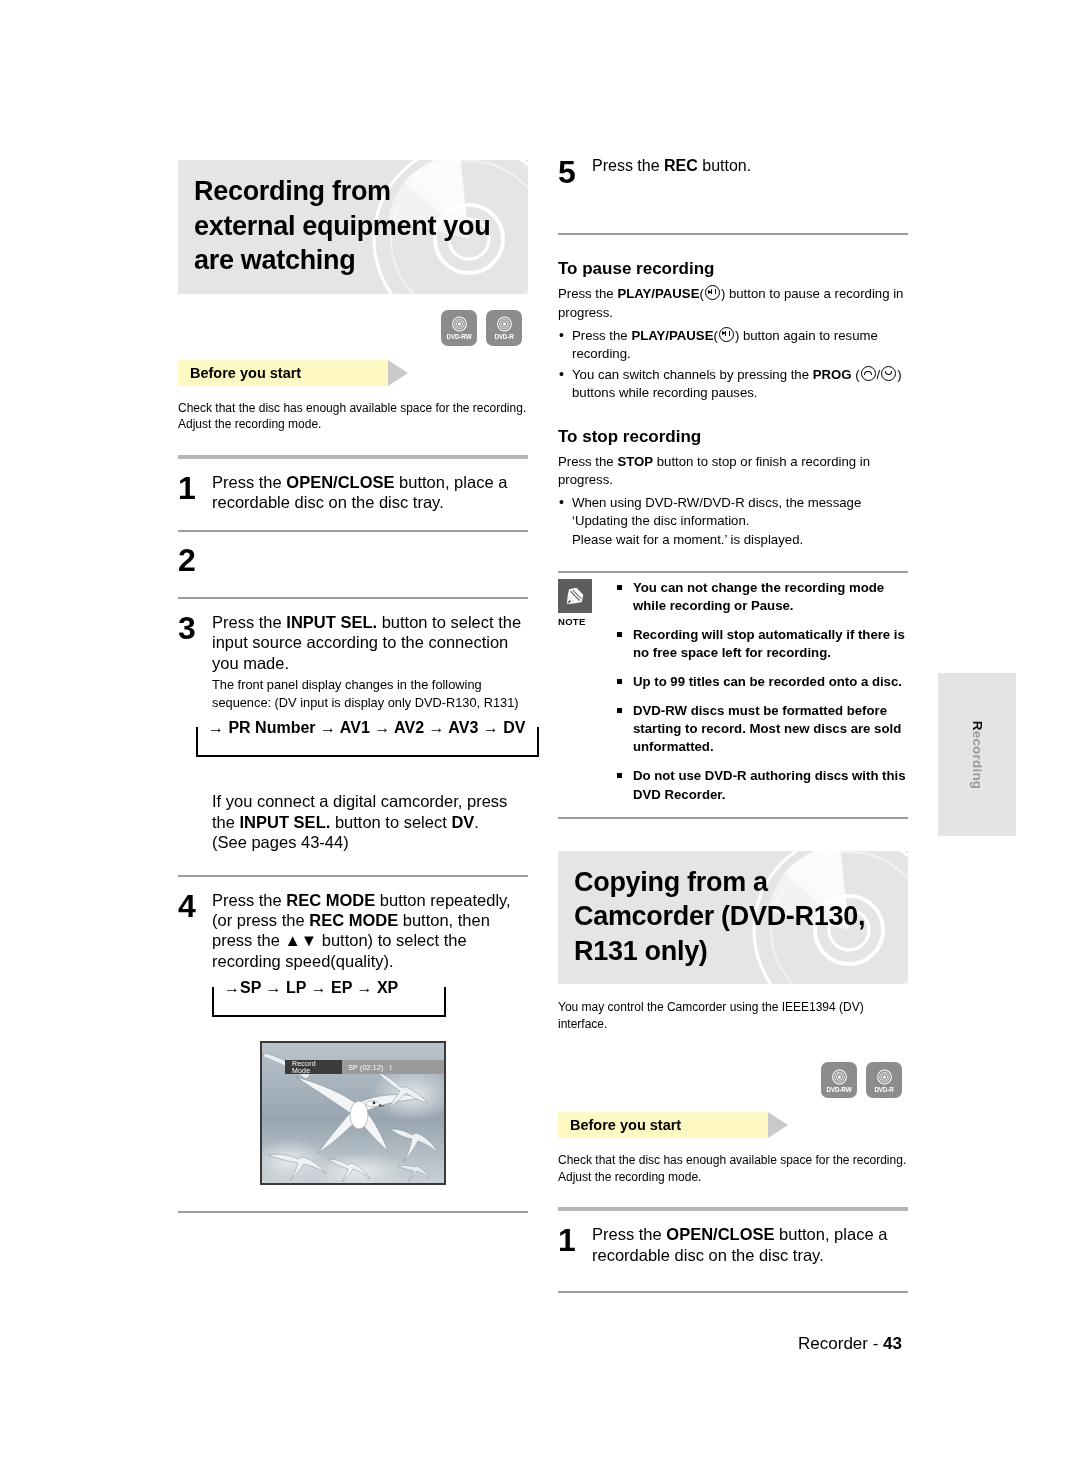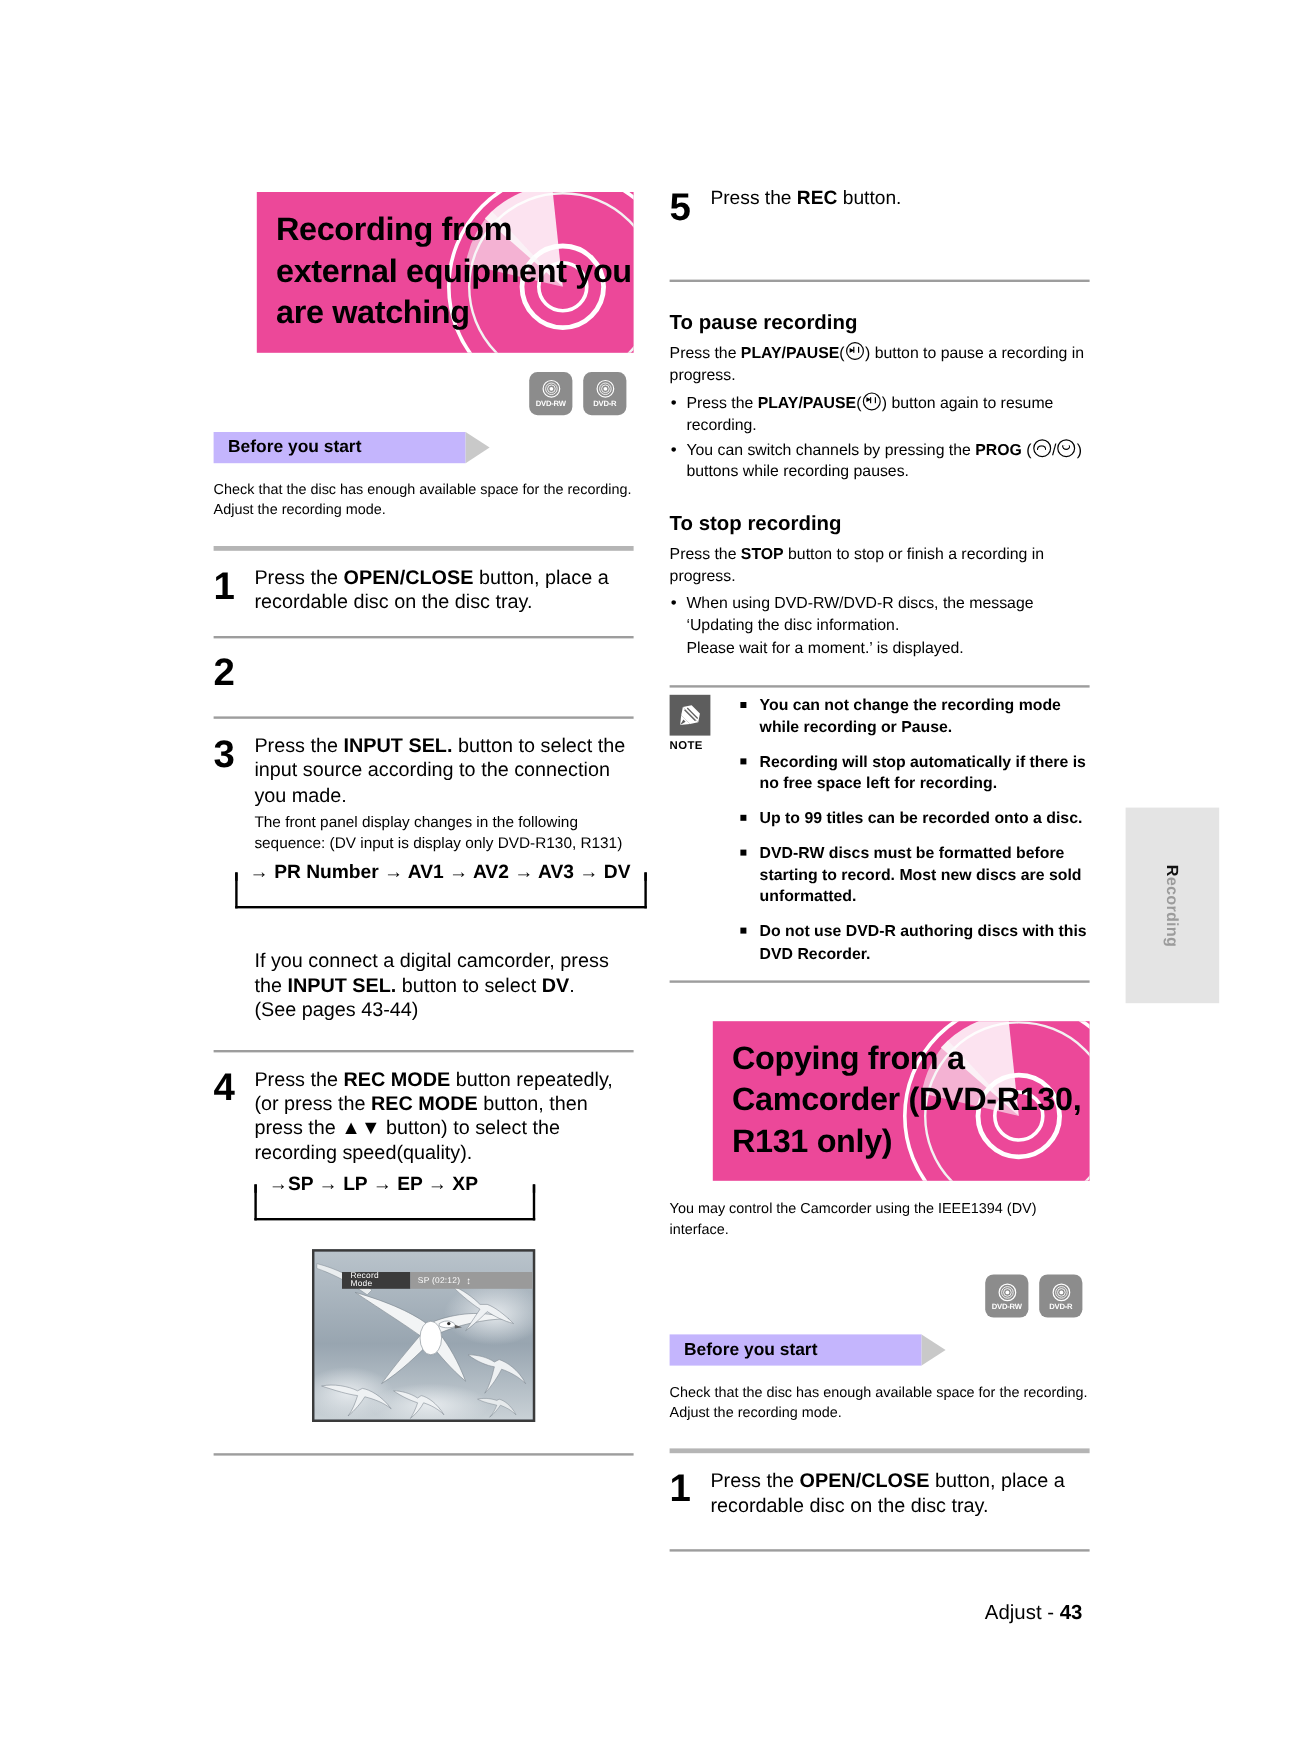--- a/index.html
+++ b/index.html
@@ -27,23 +27,22 @@
     position: absolute;
     top: 0;
     width: 350px;
   }
   .col-left  { left: 178px; }
   .col-right { left: 558px; }
 
   
   .sect-head {
     position: relative;
-    background: #ec4899;
+    background: #e5e5e5;
     overflow: hidden;
-    margin-left: 36px;
   }
   .sect-head h1 {
     position: relative;
     z-index: 2;
     margin: 0;
     padding: 14px 0 16px 16px;
     font-size: 27px;
     line-height: 1.28;
     font-weight: bold;
     letter-spacing: -0.3px;
@@ -87,21 +86,21 @@
     margin-top: 2px;
   }
 
   
   .banner-wrap { position: relative; height: 26px; }
   .banner {
     position: absolute;
     left: 0; top: 0;
     height: 26px;
     width: 210px;
-    background: #c4b5fd;
+    background: #fef9c3;
     display: flex;
     align-items: center;
   }
   .banner span {
     font-size: 14.5px;
     font-weight: bold;
     padding-left: 12px;
   }
   .banner::after {
     content: "";
@@ -657,16 +656,16 @@
     <div class="rule-thin" style="margin-top:26px;"></div>
   </div>
 
   <div class="thumb-tab">
     <div class="ttext">
       <span class="cap">R</span><span>ecording</span>
     </div>
   </div>
 
   <div class="footer">
-    <span>Adjust - </span><span class="pg">43</span>
+    <span>Recorder - </span><span class="pg">43</span>
   </div>
 
 </div>
 
 </body></html>

